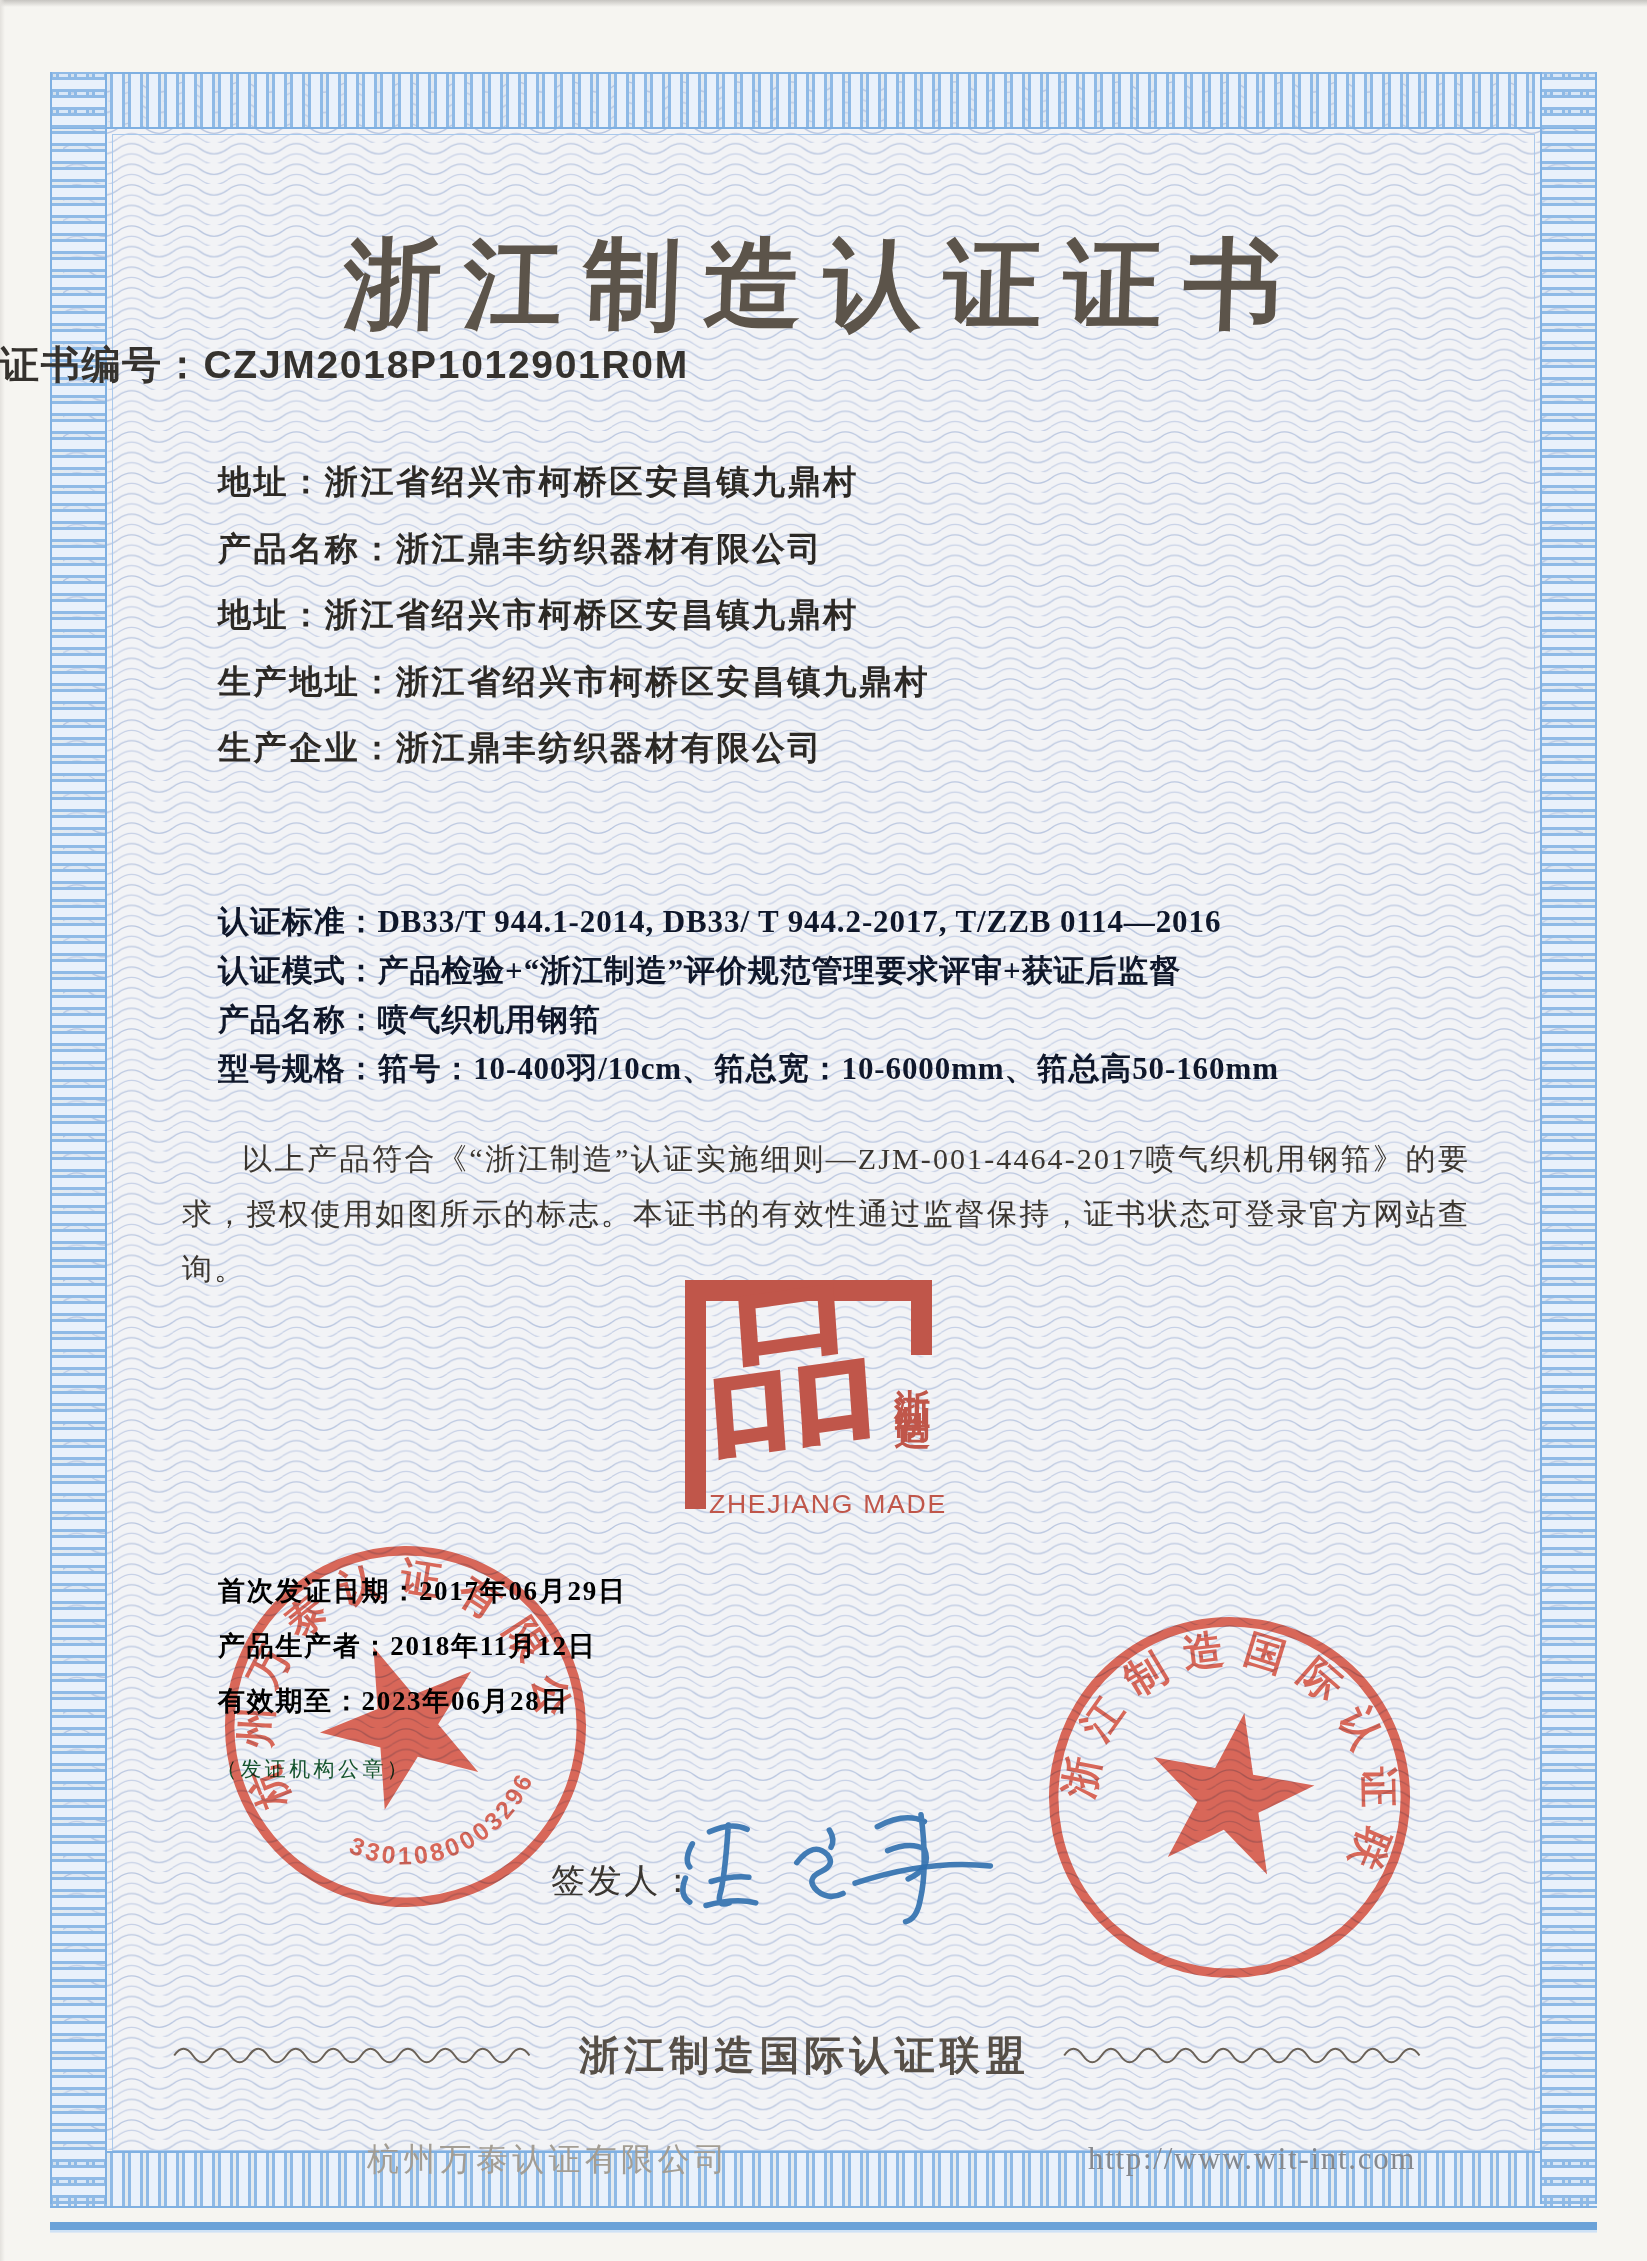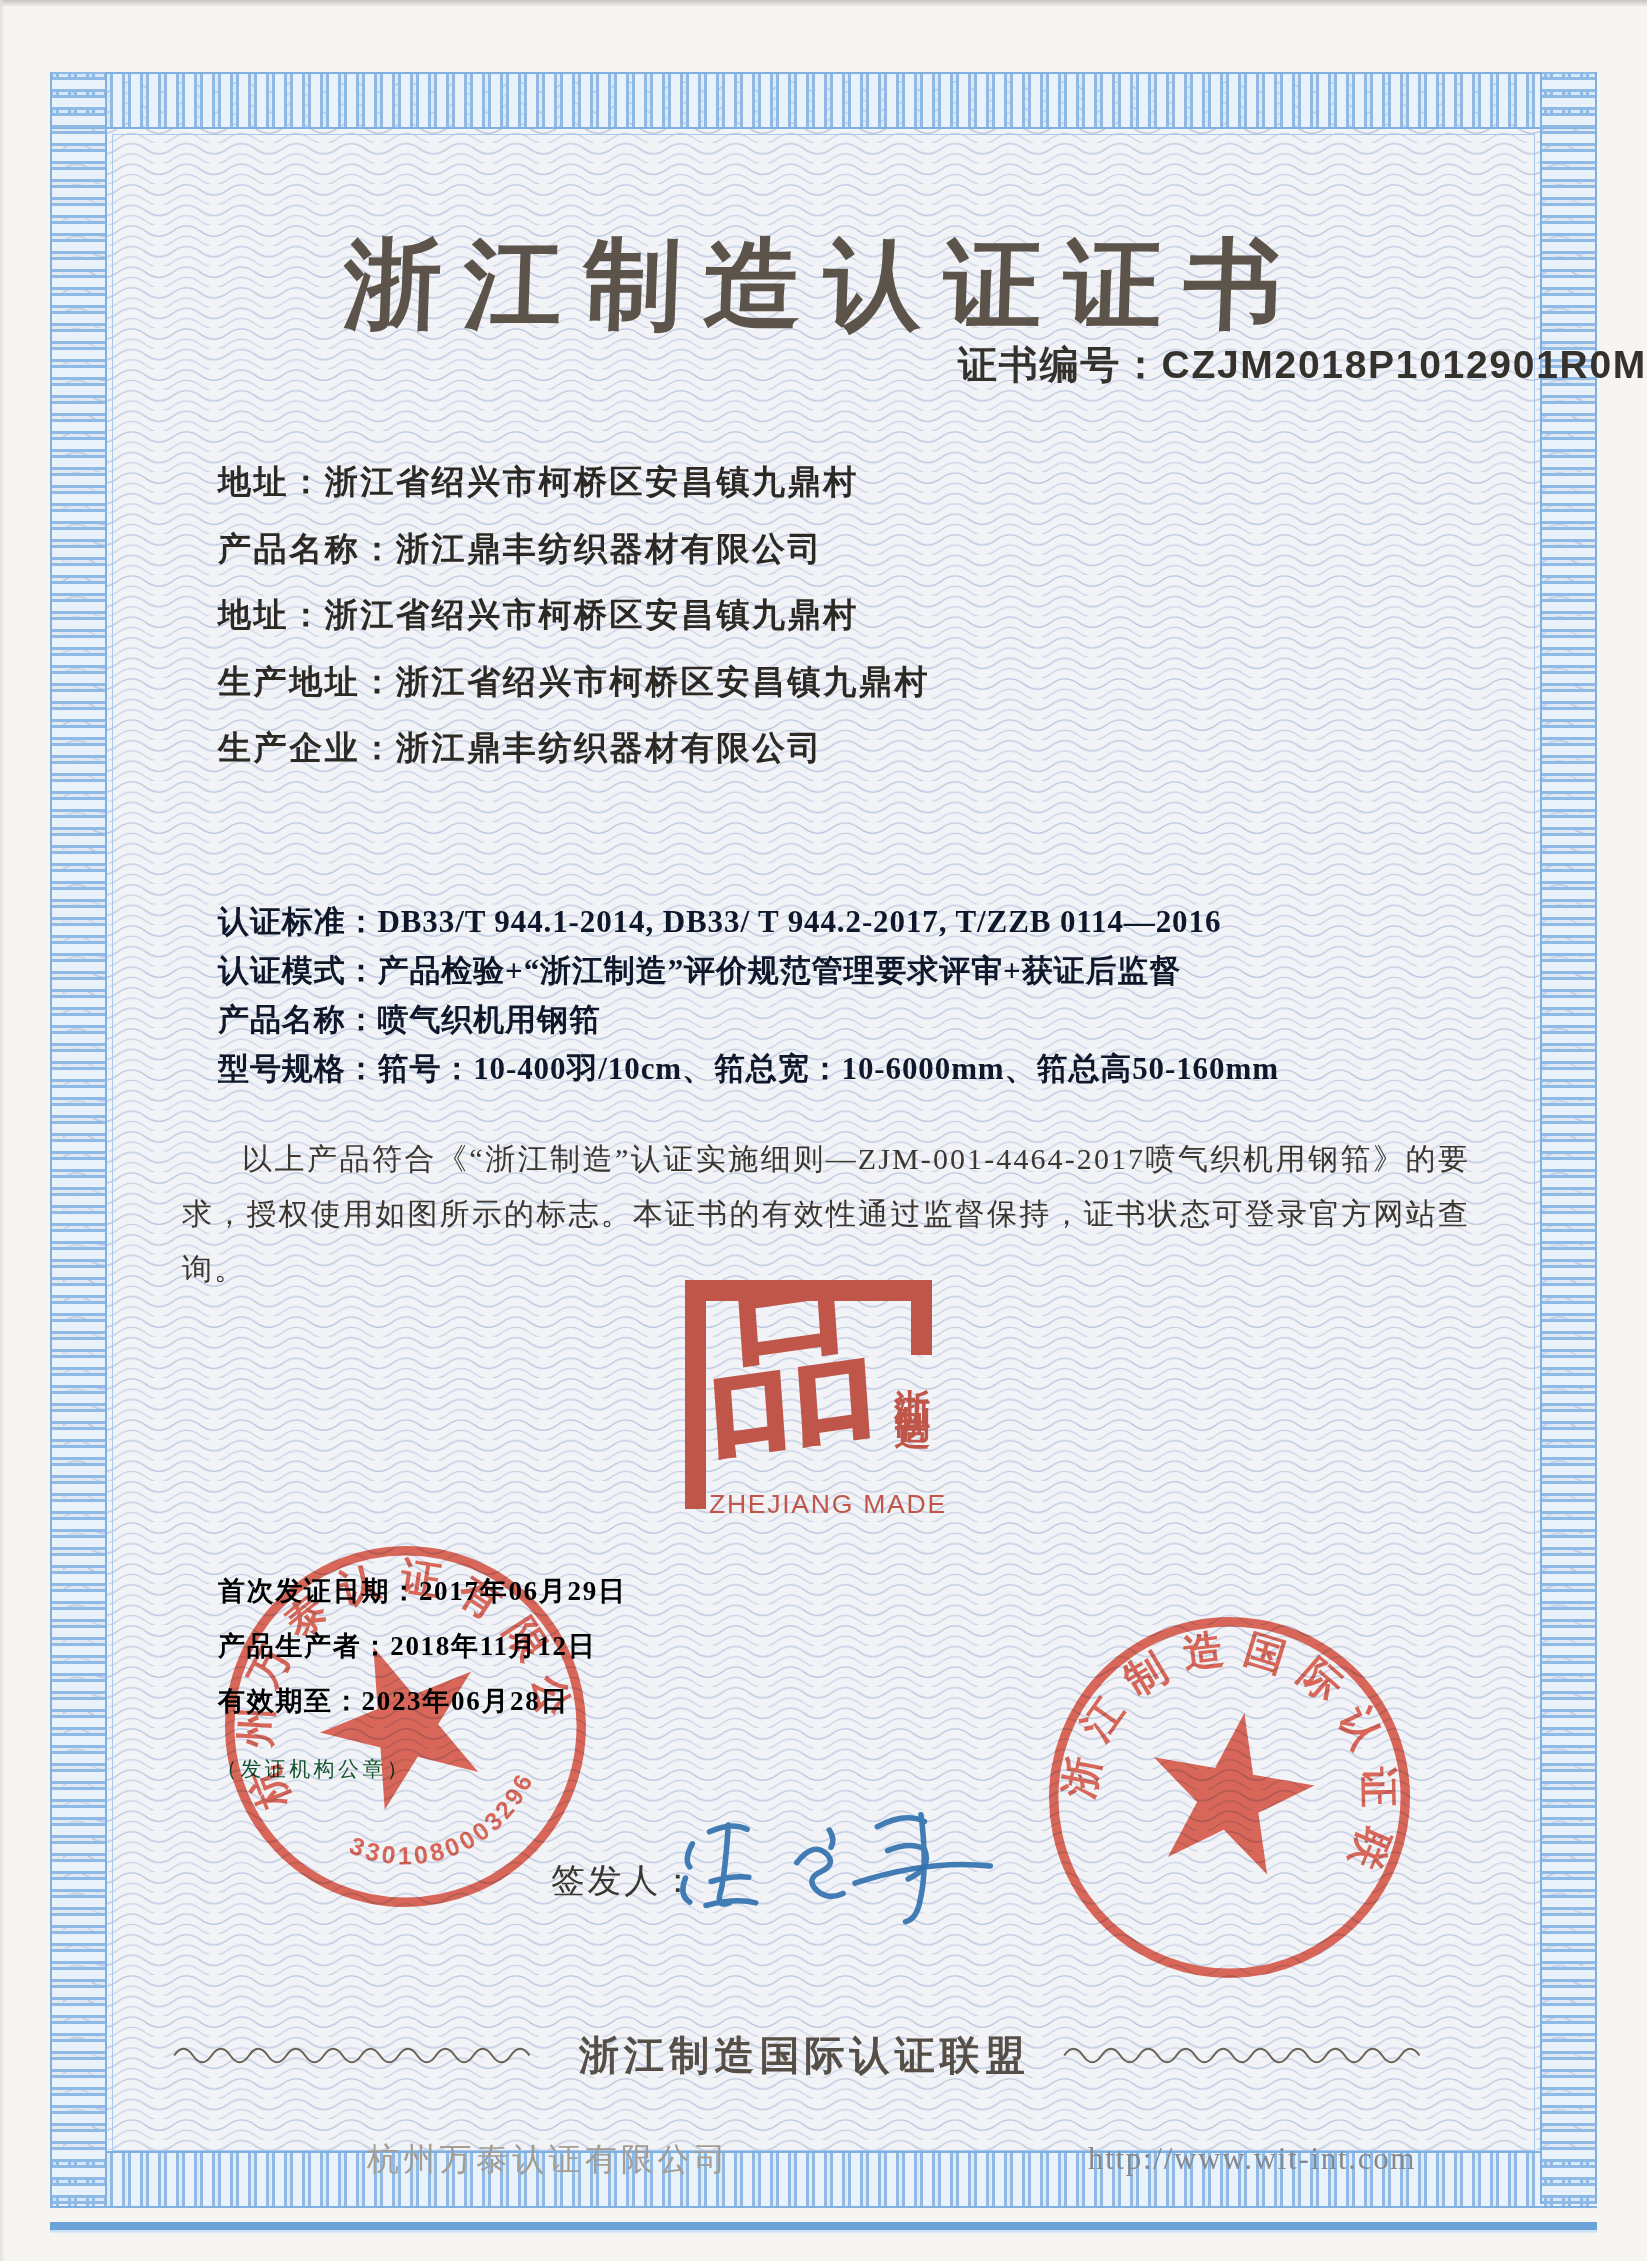--- a/index.html
+++ b/index.html
@@ -34,21 +34,21 @@
     border:1.7px solid #a8c8ec;}
   .bottom-rule{position:absolute;left:50px;right:50px;top:2222px;height:7.7px;
     background:#6ba2d8;box-shadow:0 2.6px 0 #cfe2f5;}
 
   
   .title{position:absolute;left:0;right:0;top:220px;text-align:center;
     font-size:98px;font-weight:700;letter-spacing:22px;color:#5c544a;
     transform:skewX(-2deg);white-space:nowrap;}
 
   
-  .certno{position:absolute;left:0;right:0;top:338px;text-align:right;
+  .certno{position:absolute;left:0;right:0;top:338px;text-align:left;
     font-family:"Liberation Sans","DejaVu Sans",sans-serif;
     font-size:39px;font-weight:700;color:#35322e;letter-spacing:1.7px;}
 
   .textline{white-space:nowrap;}
   .info-block{position:absolute;left:218px;top:463px;font-size:33px;font-weight:700;
     letter-spacing:2.6px;color:#2c2925;}
   .info-block .textline{line-height:39px;margin-bottom:27.5px;}
 
   .detail-block{position:absolute;left:218px;top:904px;font-size:31px;font-weight:700;
     letter-spacing:0.9px;color:#0f172a;}

